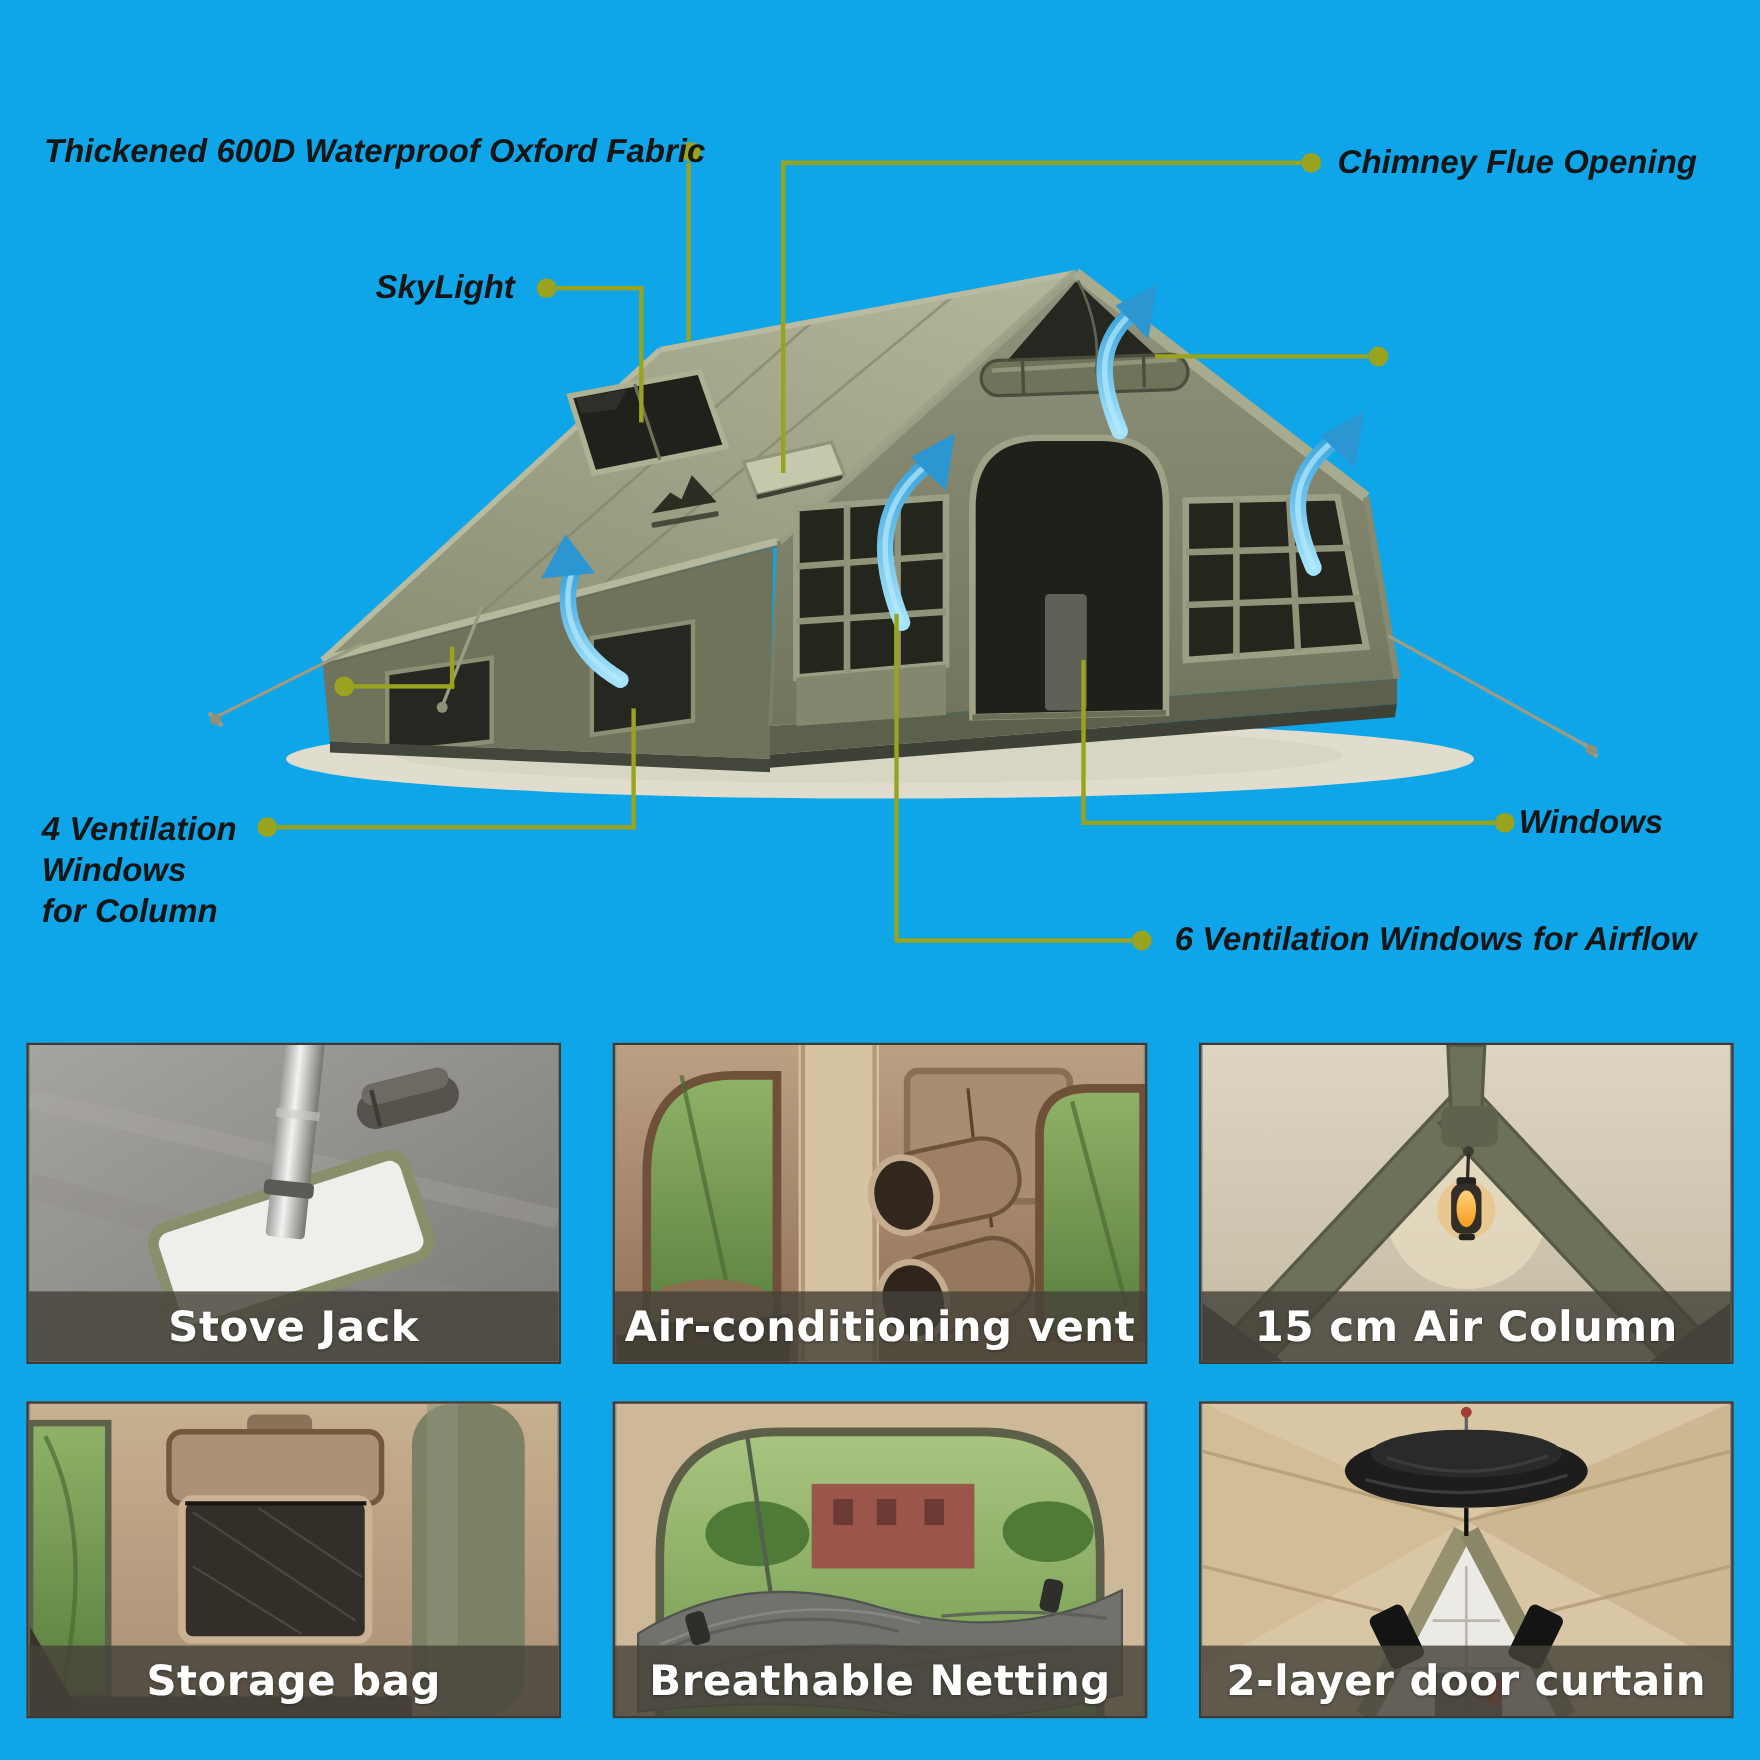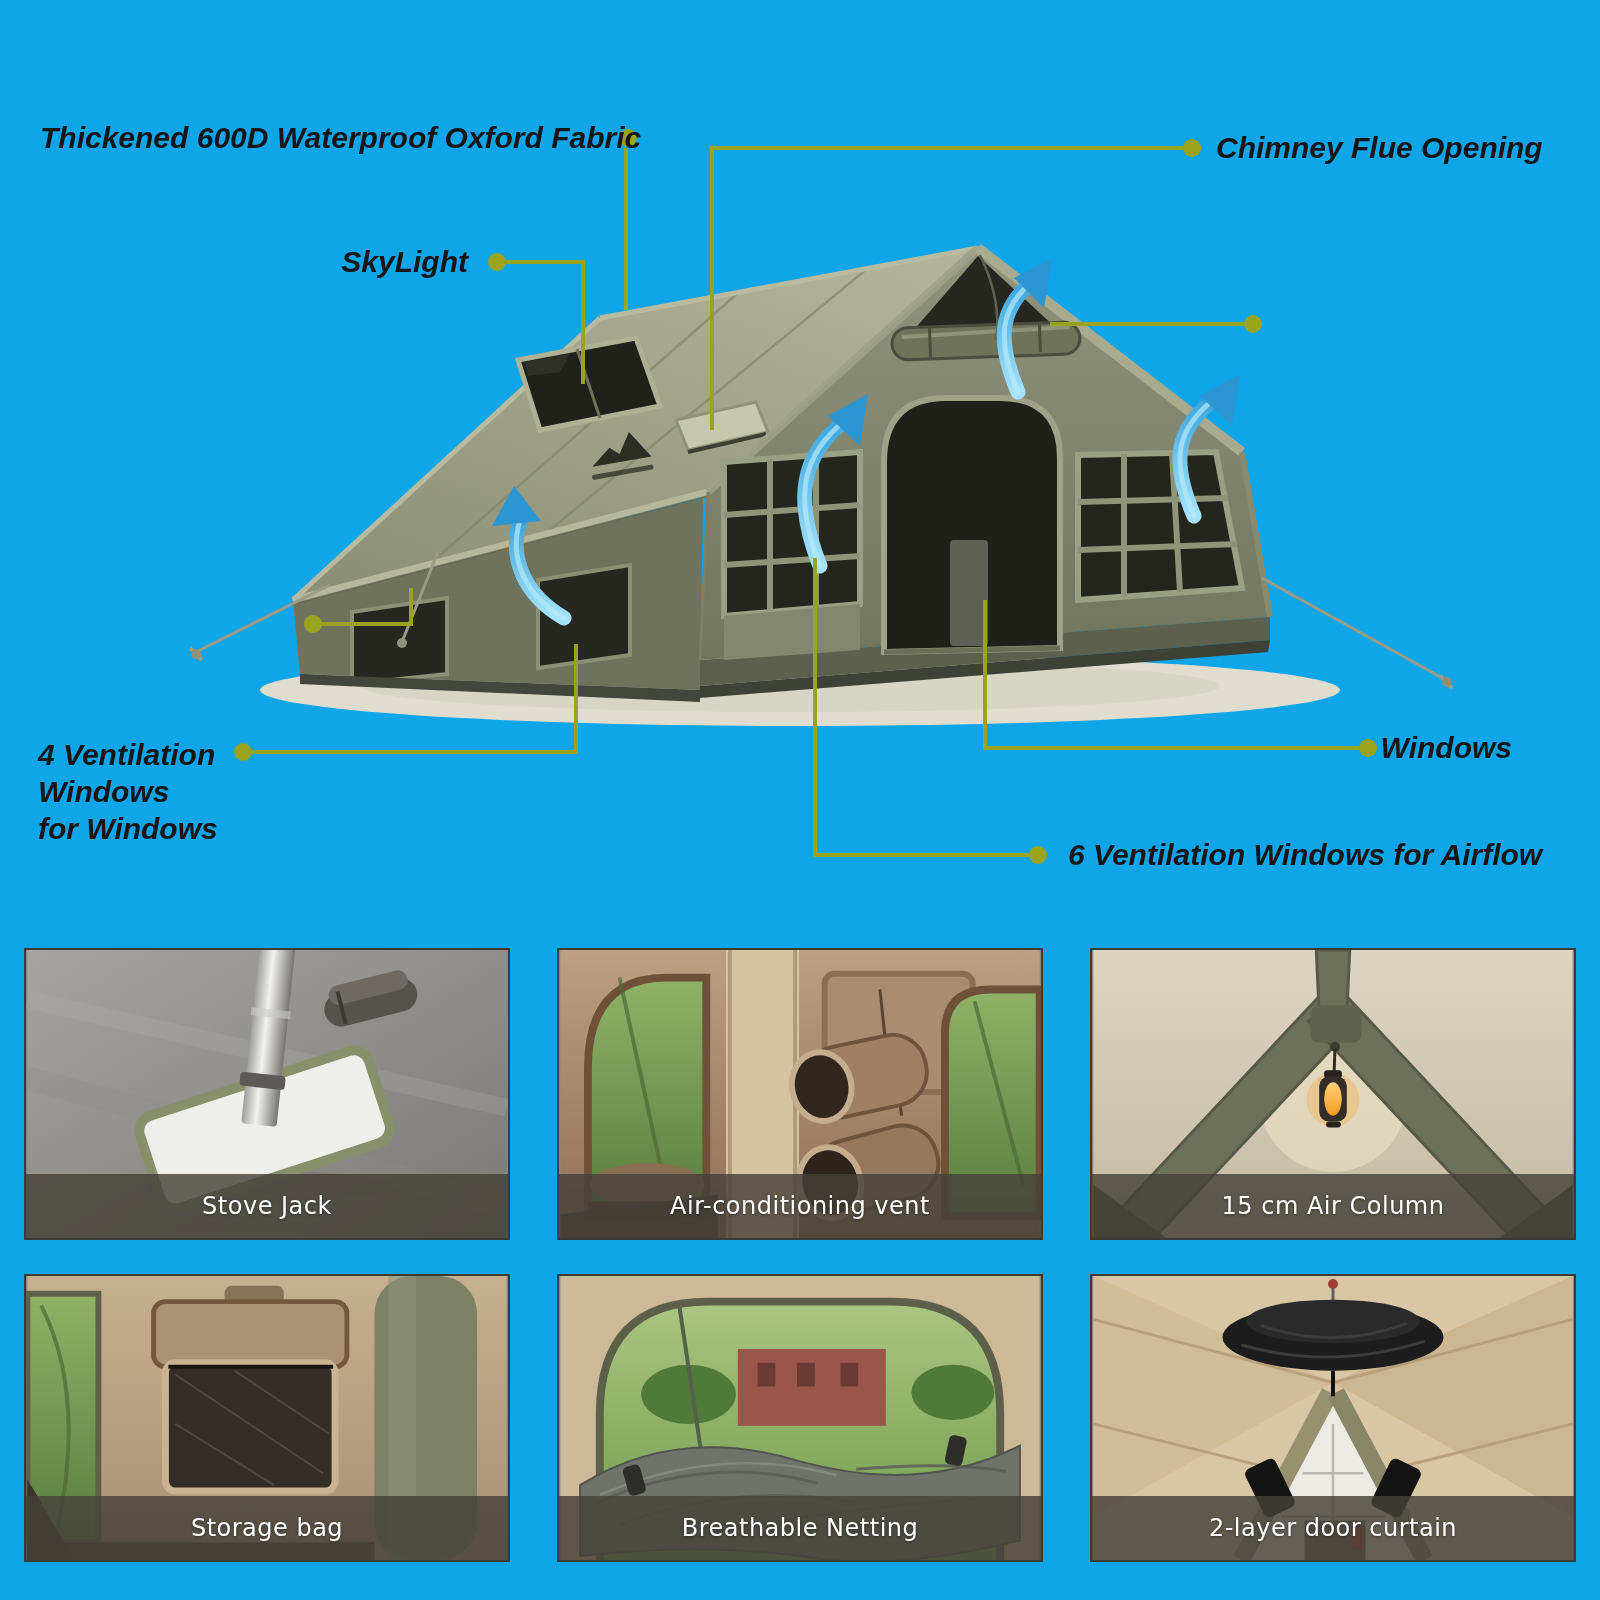--- a/index.html
+++ b/index.html
@@ -27,22 +27,22 @@
   .tent-layer{position:absolute;left:0;top:0;width:1600px;height:900px;}
   
   .tile{
     position:absolute;box-sizing:border-box;border:2px solid #3b3a35;
     overflow:hidden;background:#888;
   }
   .tile svg{display:block;width:100%;height:100%;}
   .caption{
     position:absolute;left:0;right:0;bottom:0;height:64px;
     display:flex;align-items:center;justify-content:center;
-    font-family:"DejaVu Sans",sans-serif;font-weight:normal;
-    font-size:24px;color:#ffffff;letter-spacing:.5px;
+    font-family:"DejaVu Sans",sans-serif;font-weight:bold;
+    font-size:38px;color:#ffffff;letter-spacing:.5px;
     text-shadow:0 1px 3px rgba(0,0,0,.4);
   }
 </style>
 </head>
 <body>
 
 <div class="canvas">
 
   <svg class="tent-layer" viewBox="0 0 1600 900" aria-hidden="true">
     <defs>
@@ -204,21 +204,21 @@
 
   <div class="lbl" style="left:1216px;top:133px">Chimney Flue Opening</div>
 
   <div class="lbl r" style="right:1132px;top:247px">SkyLight</div>
 
 
 
   <div class="lbl multi" style="left:38px;top:740px">
     <div style="height:37px">4 Ventilation</div>
     <div style="height:37px">Windows</div>
-    <div style="height:37px">for Windows</div>
+    <div style="height:37px">for Column</div>
   </div>
 
   <div class="lbl r" style="right:88px;top:733px">Windows</div>
 
   <div class="lbl" style="left:1068px;top:840px">6 Ventilation Windows for Airflow</div>
 
   <div class="tile" style="left:24px;top:948px;width:486px;height:292px">
     <svg viewBox="0 0 486 292">
       <defs>
         <linearGradient id="t1bg" x1="0" y1="0" x2="1" y2="1">

